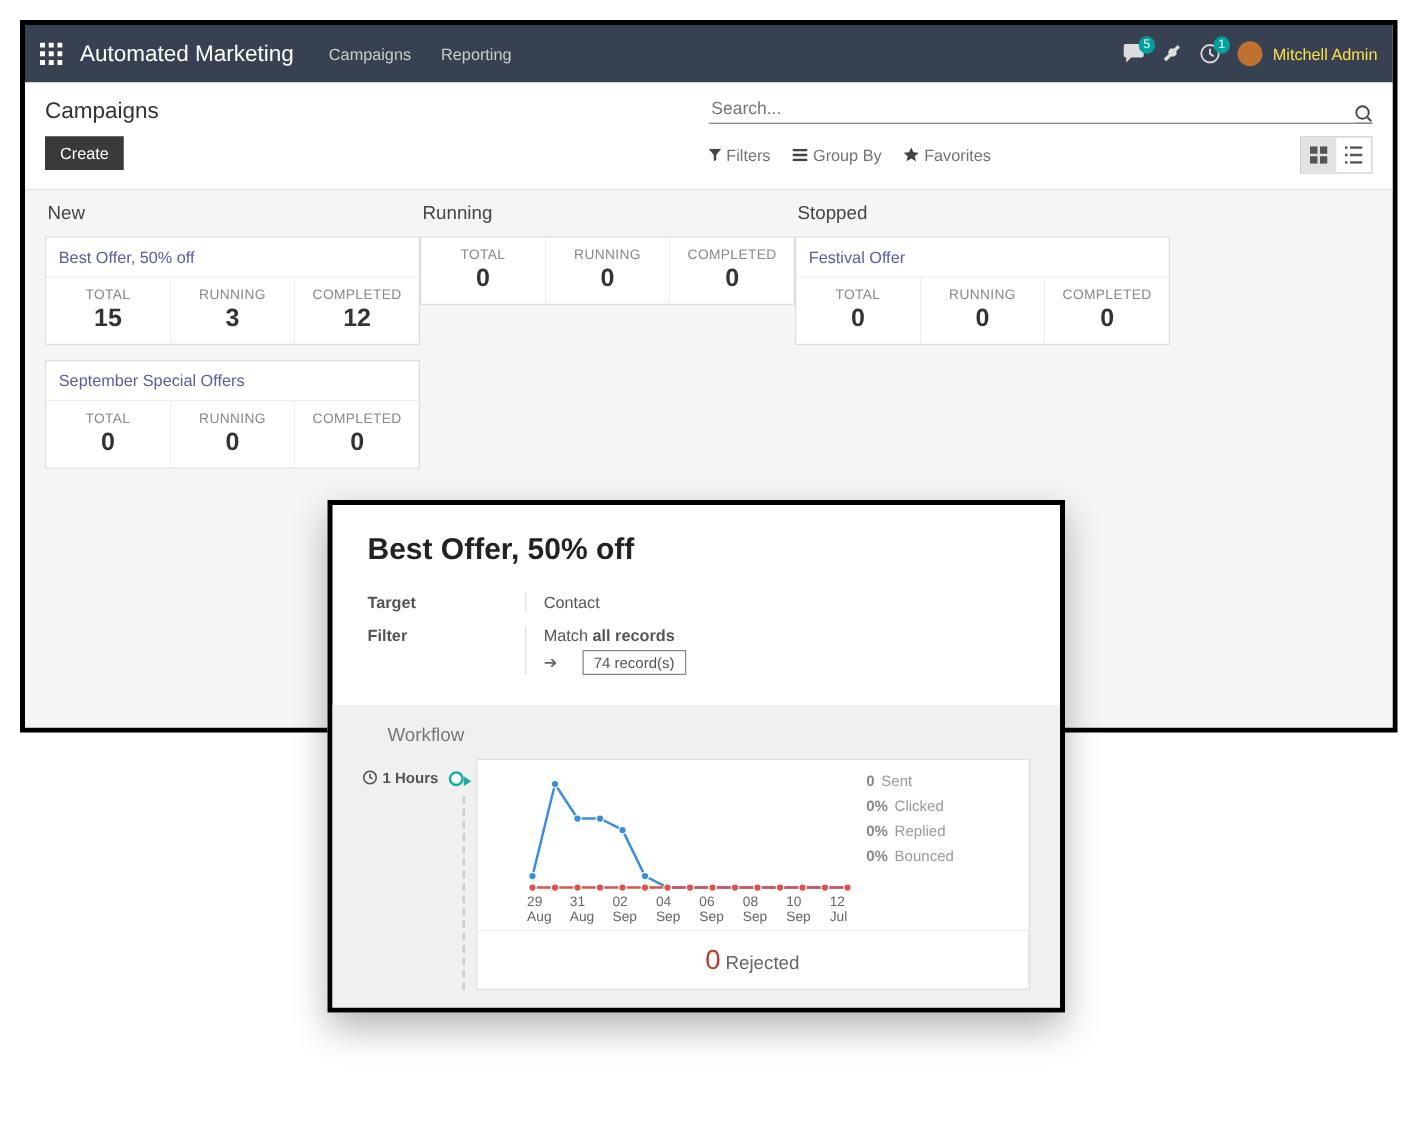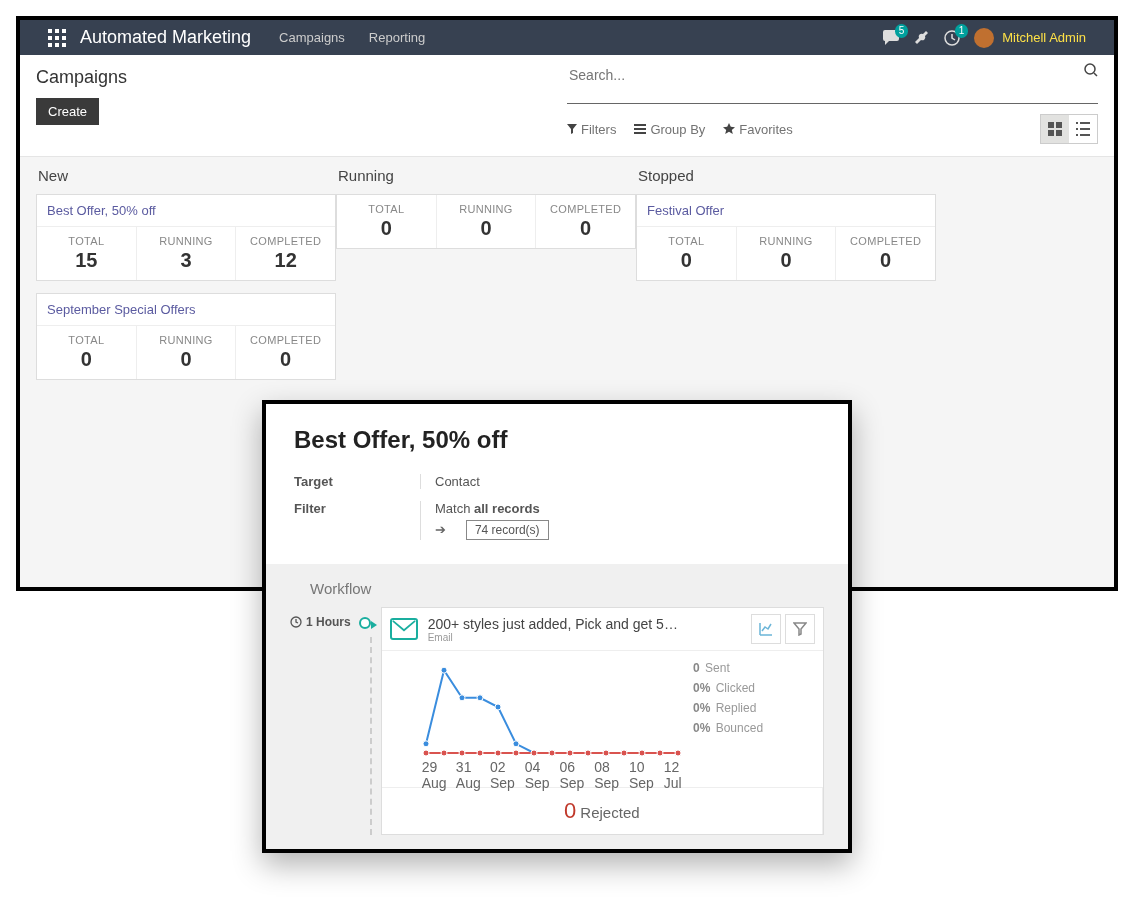--- a/index.html
+++ b/index.html
@@ -1,32 +1,32 @@
 <!DOCTYPE html>
 <html><head>
 <meta charset="utf-8">
 <style>
 * { margin: 0; padding: 0; box-sizing: border-box; }
 body { font-family: -apple-system, "Helvetica Neue", Arial, sans-serif; font-size: 13px; color: #333; background: #fff; }
 .outer-border { border: 4px solid #000; margin: 16px; width: 1102px; position: relative; }
-.topbar { background: #374151; color: #fff; display: flex; align-items: center; height: 35px; padding: 0 28px; }
+.topbar { background: #374151; color: #fff; display: flex; align-items: center; height: 46px; padding: 0 12px; }
 .topbar .apps-icon { width: 18px; height: 18px; margin-right: 14px; cursor: pointer; }
 .topbar .app-name { font-size: 18px; font-weight: 400; color: #fff; margin-right: 28px; }
 .topbar .menu-item { color: #ccc; font-size: 13px; margin-right: 24px; cursor: pointer; }
 .topbar .spacer { flex: 1; }
 .topbar .right-icon { margin-left: 14px; cursor: pointer; display: flex; align-items: center; position: relative; color: #ddd; }
 .topbar .badge { position: absolute; top: -6px; right: -8px; background: #00a09d; color: #fff; border-radius: 8px; font-size: 10px; padding: 0 4px; line-height: 14px; }
 .topbar .avatar { width: 20px; height: 20px; border-radius: 50%; background: #c07030; margin-left: 14px; }
 .topbar .username { margin-left: 8px; font-size: 13px; color: #fde047; }
 .control-panel { padding: 8px 16px 12px; display: flex; flex-wrap: wrap; background: #fff; border-bottom: 1px solid #e5e5e5; }
 .cp-left { flex: 0 0 50%; }
 .cp-right { flex: 0 0 50%; }
 .breadcrumb { font-size: 18px; color: #333; margin-bottom: 10px; margin-top: 4px; }
 .btn-create { background: #3a3a3a; color: #fff; border: none; padding: 6px 12px; font-size: 13px; cursor: pointer; text-align: center; }
-.search-row { display: flex; align-items: flex-start; border-bottom: 1px solid #666; margin-bottom: 10px; padding-bottom: 16px; }
+.search-row { display: flex; align-items: flex-end; border-bottom: 1px solid #666; margin-bottom: 10px; padding-bottom: 0; }
 .search-input { flex: 1; border: none; outline: none; font-size: 14px; padding: 4px 2px; }
 .search-icon { cursor: pointer; }
 .search-toolbar { display: flex; align-items: center; gap: 18px; font-size: 13px; color: #737373; }
 .search-tool-item { cursor: pointer; display: flex; align-items: center; gap: 4px; }
 .view-switcher { margin-left: auto; display: flex; border: 1px solid #ccc; }
 .view-btn { width: 28px; height: 28px; display: flex; align-items: center; justify-content: center; cursor: pointer; }
 .view-btn.active { background: #e2e2e0; }
 .kanban-area { background: #f5f5f5; padding: 10px 16px 60px; display: flex; min-height: 430px; }
 .kanban-col { flex: 0 0 auto; width: 300px; }
 .kanban-col h3 { font-size: 15px; font-weight: 400; color: #444; margin-bottom: 10px; padding-left: 2px; }
@@ -63,21 +63,21 @@
 .mail-icon::after { content: ""; position: absolute; left: 0; right: 0; top: 0; height: 0; border-left: 14px solid transparent; border-right: 14px solid transparent; border-top: 11px solid transparent; }
 .mail-icon svg { position: absolute; inset: 0; }
 .wf-subject { flex: 1; font-size: 14px; color: #444; overflow: hidden; white-space: nowrap; text-overflow: ellipsis; }
 .wf-subject small { display: block; font-size: 10px; color: #999; }
 .wf-action-btn { width: 30px; height: 30px; border: 1px solid #ddd; margin-left: 4px; display: flex; align-items: center; justify-content: center; cursor: pointer; color: #888; }
 .wf-body { display: flex; padding: 6px 10px 10px 40px; }
 .chart-area { flex: 1; position: relative; height: 120px; }
 .stats-list { width: 120px; font-size: 12px; color: #999; padding-top: 4px; }
 .stats-list div { margin-bottom: 6px; }
 .stats-list .num { color: #888; font-weight: bold; margin-right: 2px; }
-.xaxis { display: flex; font-size: 14px; color: #666; justify-content: space-between; padding: 2px 0 0; }
+.xaxis { display: flex; font-size: 11px; color: #666; justify-content: space-between; padding: 2px 0 0; }
 .result-row { display: flex; border-top: 1px solid #eee; }
 .result-cell { flex: 1; text-align: center; padding: 10px; font-size: 15px; color: #666; }
 .result-cell:first-child { border-right: 1px solid #eee; }
 .result-cell .big { font-size: 22px; font-weight: 500; margin-right: 4px; }
 .result-cell .success .big { color: #1aae9f; }
 .result-cell .rejected .big { color: #c0392b; }
 svg { display: block; }
 </style>
 </head>
 <body>
@@ -291,41 +291,20 @@
         <span>
             <svg width="12" height="12" viewBox="0 0 12 12" fill="none" stroke="#555" stroke-width="1.3">
               <circle cx="6" cy="6" r="5"></circle>
               <path d="M6 3 v3 l2 1"></path>
             </svg>
           </span>
         <span>1 Hours</span>
       </div>
       <div class="wf-node"></div>
       <div class="wf-card">
-        <div class="wf-card-head">
-          <span class="mail-icon">
-            <svg viewBox="0 0 28 22" fill="none" stroke="#1aae9f" stroke-width="2">
-                <path d="M1 1 l13 11 l13 -11"></path>
-              </svg>
-          </span>
-          <div class="wf-subject">
-            <span>200+ styles just added, Pick and get 5…</span>
-            <small>Email</small>
-          </div>
-          <span class="wf-action-btn">
-            <svg width="16" height="16" viewBox="0 0 16 16" fill="none" stroke="#6bb5d8" stroke-width="1.5">
-                <path d="M2 14 V2 M2 14 H14 M4 10 l3-4 l3 2 l3-5"></path>
-              </svg>
-          </span>
-          <span class="wf-action-btn">
-            <svg width="14" height="14" viewBox="0 0 14 14" fill="none" stroke="#888" stroke-width="1.5">
-                <path d="M1 1 h12 l-5 6 v5 l-2 1 v-6 z"></path>
-              </svg>
-          </span>
-        </div>
         <div class="wf-body">
           <div class="chart-area">
             <svg id="chart-svg" width="260" height="100" viewBox="0 0 260 100">
                 <path d="M4,86.8 L22,13.200000000000003 L40,40.800000000000004 L58,40.800000000000004 L76,50 L94,86.8 L112,96 L130,96 L148,96 L166,96 L184,96 L202,96 L220,96 L238,96 L256,96" fill="none" stroke="#3a8dde" stroke-width="2"></path>
                 <circle cx="4" cy="86.8" r="3" fill="#3a8dde" stroke="#fff" stroke-width="1"></circle>
                 <circle cx="22" cy="13.200000000000003" r="3" fill="#3a8dde" stroke="#fff" stroke-width="1"></circle>
                 <circle cx="40" cy="40.800000000000004" r="3" fill="#3a8dde" stroke="#fff" stroke-width="1"></circle>
                 <circle cx="58" cy="40.800000000000004" r="3" fill="#3a8dde" stroke="#fff" stroke-width="1"></circle>
                 <circle cx="76" cy="50" r="3" fill="#3a8dde" stroke="#fff" stroke-width="1"></circle>
                 <circle cx="94" cy="86.8" r="3" fill="#3a8dde" stroke="#fff" stroke-width="1"></circle>

